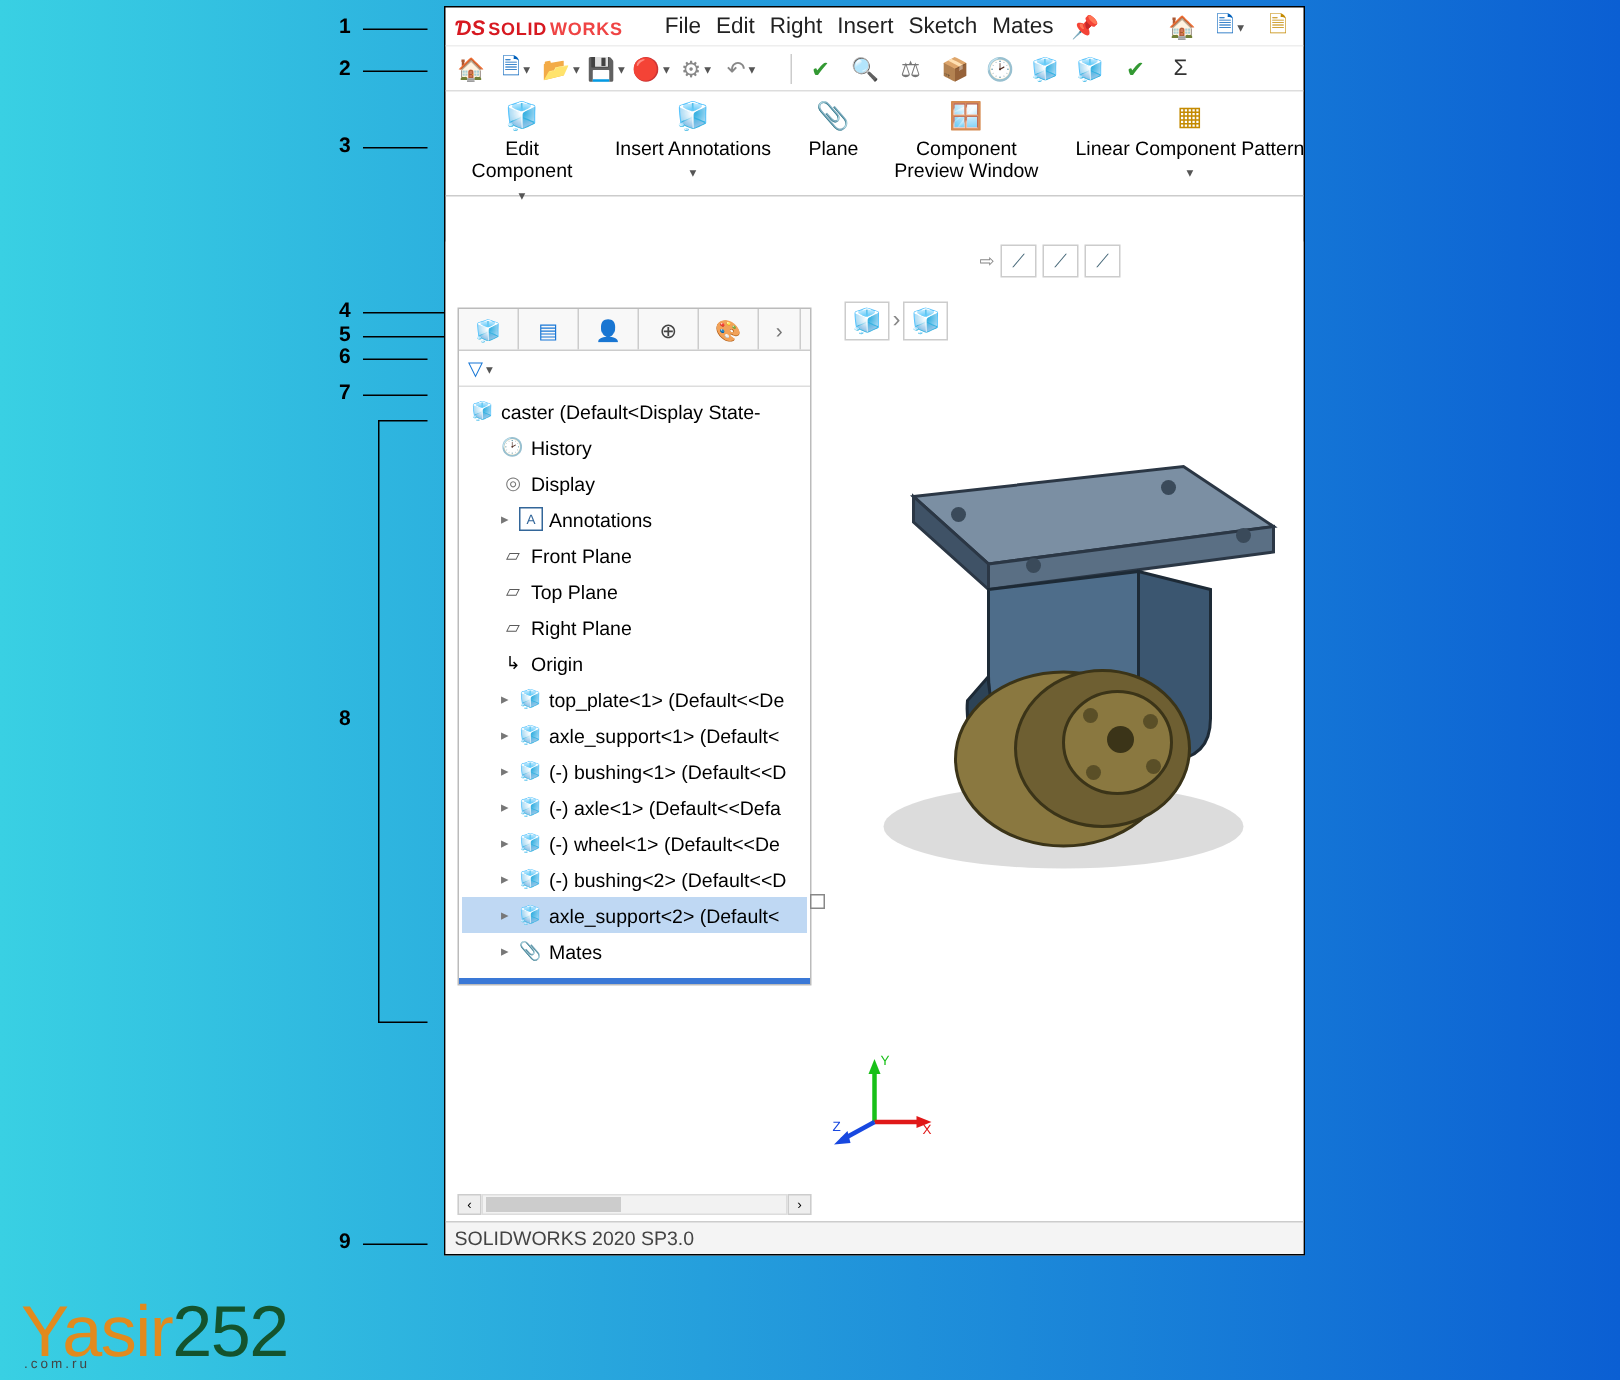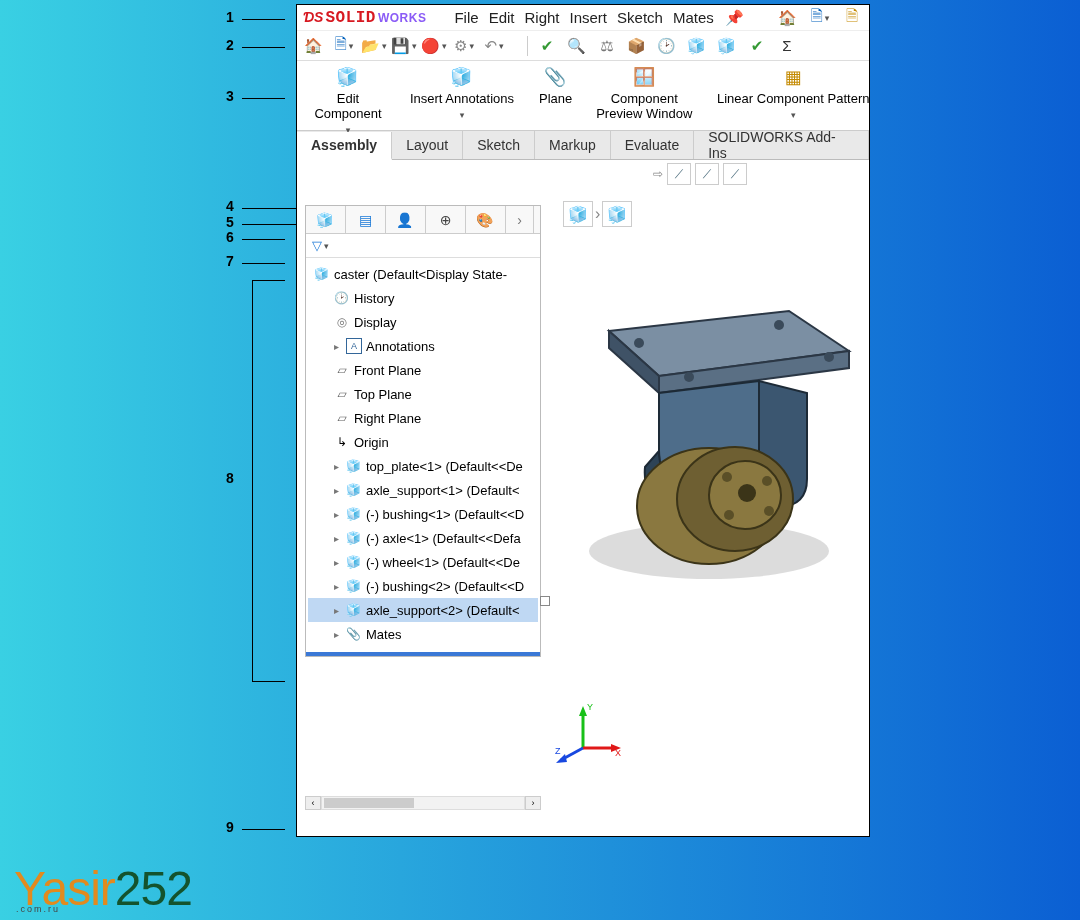--- a/index.html
+++ b/index.html
@@ -41,22 +41,22 @@
   
   .menubar {
     height: 26px;
     display: flex; align-items: center;
     padding: 0 6px;
     gap: 10px;
     border-bottom: 1px solid #eee;
   }
   .swlogo { display: flex; align-items: baseline; gap: 2px; margin-right: 18px; }
   .swlogo .ds { color:#d71921; font-weight:bold; font-style:italic; font-size:14px; }
-  .swlogo .solid { color:#d71921; font-weight:bold; font-size:16px; letter-spacing:0.5px;font-family:Liberation Mono, monospace; }
-  .swlogo .works { color:#8b5cf6; font-weight:bold; font-size:12px; letter-spacing:0.5px; }
+  .swlogo .solid { color:#d71921; font-weight:bold; font-size:12px; letter-spacing:0.5px; }
+  .swlogo .works { color:#ef4444; font-weight:bold; font-size:12px; letter-spacing:0.5px; }
   .menubar .menuitem { font-size:15px; color:#222; cursor:default; }
   .menubar .spacer { flex:1; }
   .iconbtn {
     width:22px; height:22px; display:inline-flex; align-items:center; justify-content:center;
     color:#0060bb; font-size:15px;
   }
   .iconbtn.dd::after { content:"▾"; font-size:9px; color:#555; margin-left:2px; }
   
   .qat {
     height: 30px; display:flex; align-items:center; padding:0 6px; gap:8px;
@@ -261,28 +261,20 @@
 Preview Window</span>
     </div>
     <div class="rbtn" style="min-width:170px">
       <span class="ricon" style="color:#c48a00">▦</span>
       <span>Linear Component Pattern</span>
       <span style="font-size:9px;color:#555">▾</span>
     </div>
 
   </div>
 
-  <div class="ctabs">
-    <div class="ctab active">Assembly</div>
-    <div class="ctab">Layout</div>
-    <div class="ctab">Sketch</div>
-    <div class="ctab">Markup</div>
-    <div class="ctab">Evaluate</div>
-    <div class="ctab">SOLIDWORKS Add-Ins</div>
-  </div>
 
   <div class="mainarea">
 
     <div style="position:absolute; left:136px; top:42px; font-size:10px; color:#888;">○</div>
 
     <div class="featpane">
       <div class="fp-tabs">
         <div class="fp-tab">
             <span style="color:#c48a00">🧊</span>
           </div>
@@ -436,20 +428,23 @@
         <line x1="30" y1="50" x2="8" y2="62" stroke="#1848e0" stroke-width="3"></line>
           <polygon points="3,65 12,56 14,64" fill="#1848e0"></polygon>
         <text x="34" y="12" font-size="9" fill="#18c018">Y</text>
         <text x="62" y="58" font-size="9" fill="#e01818">X</text>
         <text x="2" y="56" font-size="9" fill="#1848e0">Z</text>
       </svg>
     </div>
 
   </div>
 
+  <div class="statusbar">
+    <span>SOLIDWORKS 2020 SP3.0</span>
+  </div>
 </div>
 
 <div style="position:absolute; left:540px; top:596px; width:10px; height:10px; border:1px solid #888; background:#fff;"></div>
 
 <div class="watermark">
   <span class="y">Y</span><span class="asir">asir</span><span class="num">252</span>
   <span class="sub">.com.ru</span>
 </div>
 
 </body></html>

